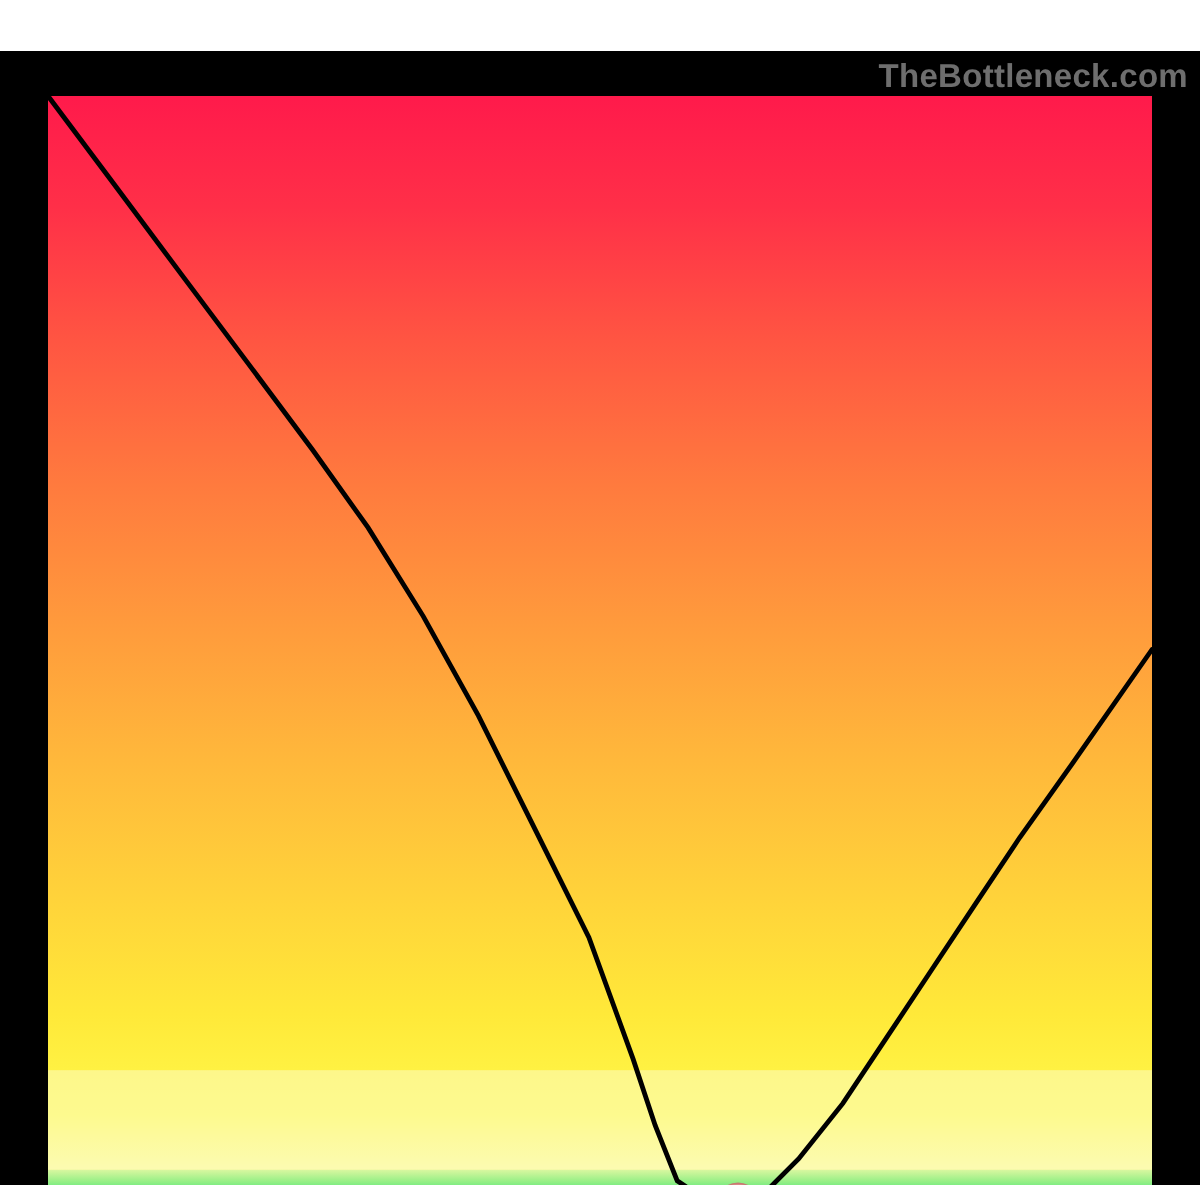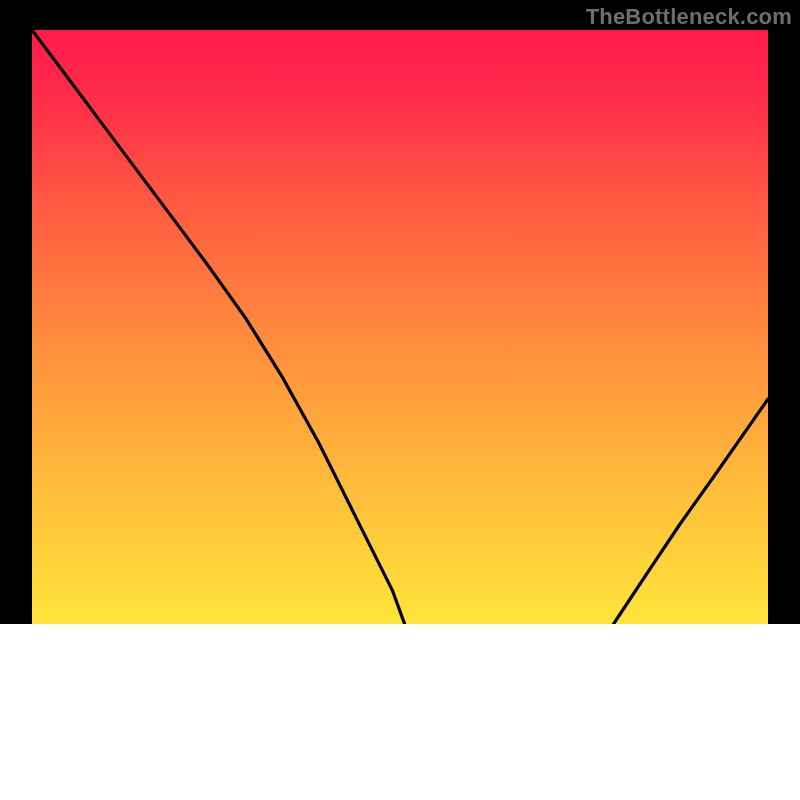--- a/index.html
+++ b/index.html
@@ -4,21 +4,22 @@
 <style>
   body {
     margin: 0;
     padding: 0;
     background: #fff;
     font-family: Arial, Helvetica, sans-serif;
   }
   #chart-wrap {
     position: relative;
     width: 800px;
-    height: 624px;
+    height: 756px;
+    margin-top: 34px;
   }
   svg { display: block; }
   #watermark {
     position: absolute;
     top: 4px;
     right: 8px;
     font-size: 22px;
     font-weight: 600;
     color: #6e6e6e;
     letter-spacing: 0.2px;

